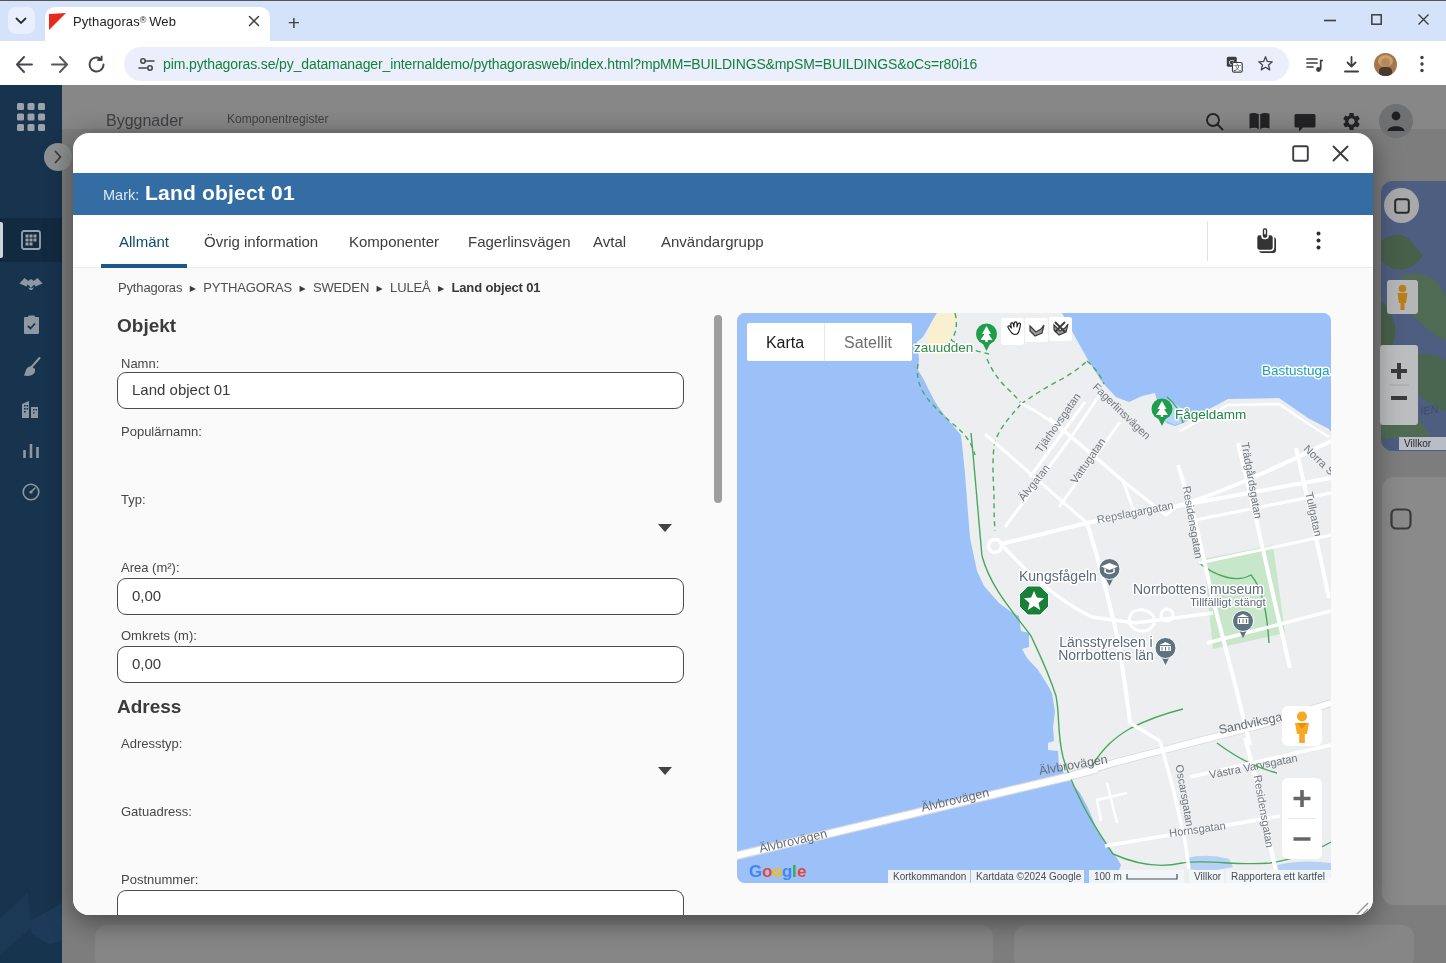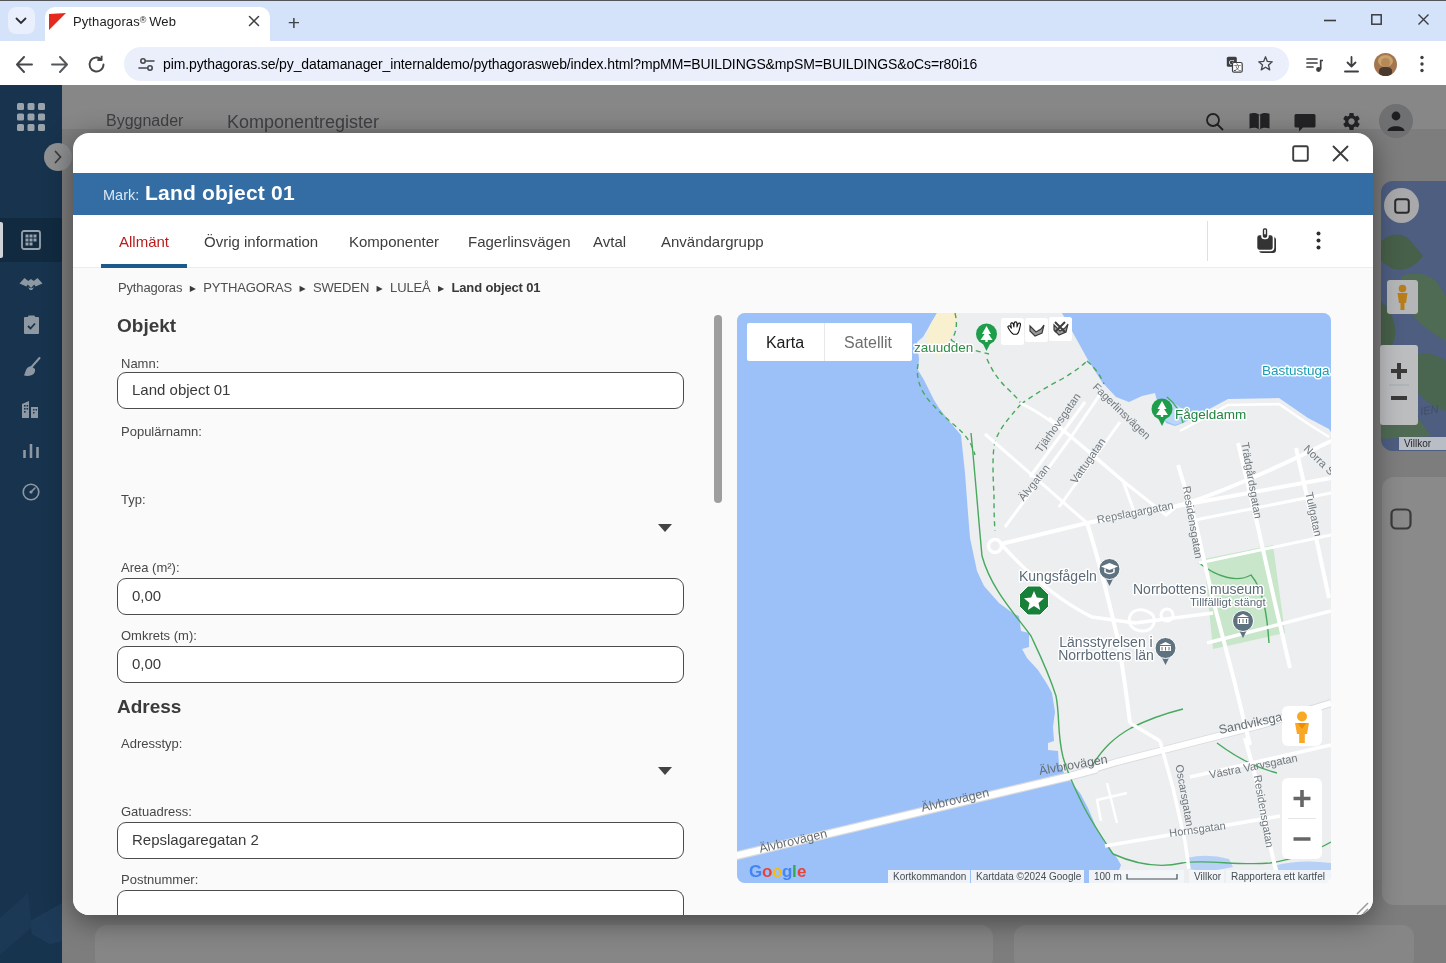--- a/index.html
+++ b/index.html
@@ -9,21 +9,21 @@
 
   
   #tabstrip { left:0; top:0; width:1446px; height:41px; background:#d4e2fa; border-top:1px solid #54565a; }
   #chevbtn { left:8px; top:7px; width:27px; height:27px; border-radius:8px; background:#e9effc; }
   #tab { left:45px; top:7px; width:225px; height:34px; background:#fff; border-radius:10px 10px 0 0; }
   #tabtitle { left:73px; top:14px; font-size:13px; color:#1d1d1f; letter-spacing:0.1px; }
   #plusbtn { left:283px; top:13px; width:22px; height:22px; color:#41454a; font-size:21px; line-height:20px; text-align:center; }
 
   #toolbar { left:0; top:41px; width:1446px; height:44px; background:#ffffff; }
   #urlpill { left:124px; top:47px; width:1165px; height:34px; border-radius:17px; background:#eaeffb; }
-  #urltext { left:163px; top:56px; font-size:14px; color:#000000; letter-spacing:-0.12px; }
+  #urltext { left:163px; top:56px; font-size:14px; color:#15803d; letter-spacing:-0.12px; }
 
   
   #appmain { left:62px; top:129px; width:1384px; height:834px; background:#7d7d7d; }
   #appheader { left:62px; top:85px; width:1384px; height:44px; background:#878787; }
   .apptab { top:112px; font-size:15.5px; color:#46464a; font-weight:bold; }
   #sidebar { left:0; top:85px; width:62px; height:878px; background:#17334d; }
   #sbactive { left:0; top:218px; width:62px; height:44px; background:#112a40; }
   #sbstrip { left:0; top:222px; width:3px; height:36px; background:#cfd3d8; border-radius:0 2px 2px 0; }
   #chevcircle { left:44px; top:143px; width:28px; height:28px; border-radius:50%; background:#8f9092; }
 
@@ -125,21 +125,21 @@
 <svg class="abs" style="left:1371px;top:14px" width="11" height="11" viewBox="0 0 11 11">
     <rect x="0.8" y="0.8" width="9.4" height="9.4" fill="none" stroke="#3b3d40" stroke-width="1.5"></rect>
   </svg>
 <svg class="abs" style="left:1418px;top:14px" width="11" height="11" viewBox="0 0 11 11">
     <path d="M0.5 0.5 L10.5 10.5 M10.5 0.5 L0.5 10.5" stroke="#3b3d40" stroke-width="1.4"></path>
   </svg>
 
 <div class="abs" id="appmain"></div>
 <div class="abs" id="appheader"></div>
 <div class="abs apptab" style="left:106px;font-weight:normal;color:#3f4043;font-size:16px">Byggnader</div>
-<div class="abs apptab" style="left:227px;font-weight:normal;color:#3f4043;font-size:18px">Komponentregister</div>
+<div class="abs apptab" style="left:227px;font-weight:normal;color:#3f4043;font-size:12px">Komponentregister</div>
 
 <svg class="abs" style="left:1205px;top:112px" width="19" height="19" viewBox="0 0 19 19">
     <circle cx="8" cy="8" r="6" stroke="#232325" stroke-width="1.8" fill="none"></circle>
     <path d="M12.5 12.5 L17.5 17.5" stroke="#232325" stroke-width="1.8" stroke-linecap="round"></path>
   </svg>
 <svg class="abs" style="left:1247px;top:112px" width="25" height="20" viewBox="0 0 25 20">
   <path d="M12.5 3 C10 0.8 6 0.5 2.5 1.8 L2.5 16.5 C6 15.2 10 15.5 12.5 17.5 C15 15.5 19 15.2 22.5 16.5 L22.5 1.8 C19 0.5 15 0.8 12.5 3 Z" fill="#232325"></path>
   <path d="M12.5 3.2 L12.5 17.2" stroke="#878787" stroke-width="1.4"></path>
 </svg>
 <svg class="abs" style="left:1294px;top:113px" width="22" height="20" viewBox="0 0 22 20">
@@ -280,21 +280,21 @@
     </svg>
   <svg class="abs" style="left:1259px;top:12px" width="17" height="17" viewBox="0 0 17 17">
       <path d="M1.5 1.5 L15.5 15.5 M15.5 1.5 L1.5 15.5" stroke="#3e3e3e" stroke-width="1.9" stroke-linecap="round"></path>
     </svg>
 
   <div class="abs" id="mblue"></div>
   <div class="abs" style="left:30px;top:54px;font-size:14.5px;color:#dce8f3">Mark:</div>
   <div class="abs" style="left:72px;top:48px;font-size:21px;font-weight:bold;color:#ffffff;letter-spacing:0.2px">Land object 01</div>
 
   <div class="abs" id="mtabs"></div>
-  <div class="abs mtab" style="left:46px;color:#b91c1c">Allmänt</div>
+  <div class="abs mtab" style="left:46px;color:#0c4a6e">Allmänt</div>
   <div class="abs mtab" style="left:131px">Övrig information</div>
   <div class="abs mtab" style="left:276px">Komponenter</div>
   <div class="abs mtab" style="left:395px">Fagerlinsvägen</div>
   <div class="abs mtab" style="left:520px">Avtal</div>
   <div class="abs mtab" style="left:588px">Användargrupp</div>
   <div class="abs" id="tabunderline"></div>
   <div class="abs" style="left:1134px;top:88px;width:1px;height:40px;background:#e0e0e0"></div>
 
   <svg class="abs" style="left:1182px;top:94px" width="24" height="28" viewBox="0 0 24 28">
     <rect x="4" y="10" width="17" height="16" rx="3" fill="#333"></rect>
@@ -329,21 +329,20 @@
 
   <div class="abs flabel" style="left:48px;top:495px">Omkrets (m):</div>
   <div class="abs finput" style="top:513px">0,00</div>
 
   <div class="abs fhead" style="top:563px">Adress</div>
 
   <div class="abs flabel" style="left:48px;top:603px">Adresstyp:</div>
   <div class="abs caret" style="left:585px;top:634px"></div>
 
   <div class="abs flabel" style="left:48px;top:671px">Gatuadress:</div>
-  <div class="abs finput" style="top:689px">Repslagaregatan 2</div>
 
   <div class="abs flabel" style="left:48px;top:739px">Postnummer:</div>
   <div class="abs finput" style="top:757px;height:25px;border-bottom:none;border-radius:9px 9px 0 0"></div>
 
   <div class="abs" id="scrollthumb"></div>
 
   <div class="abs" id="mapwrap"><svg width="594" height="570" viewBox="0 0 594 570" font-family="Liberation Sans, sans-serif">
 
   <rect width="594" height="570" fill="#eceef0"></rect>
 

